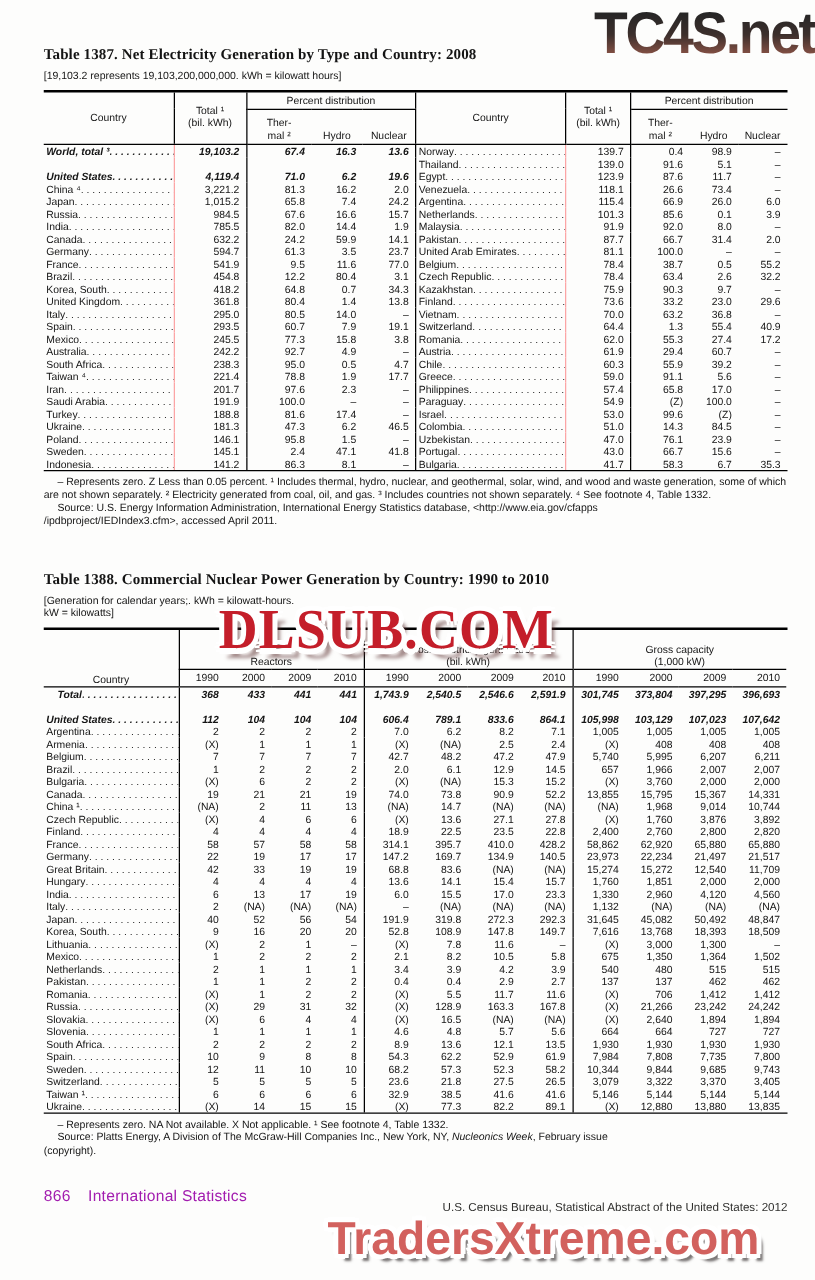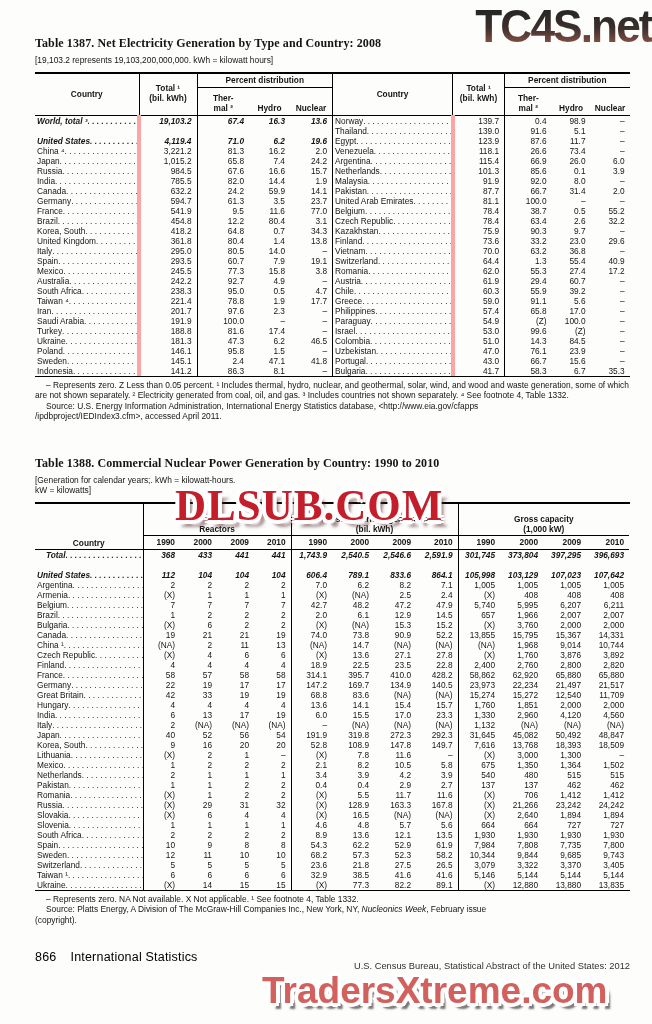--- a/index.html
+++ b/index.html
@@ -7,21 +7,21 @@
         font-family:"Liberation Sans",sans-serif;color:#141414;}
   .content{padding:36px 22px 0 35px;}
 
   
   .t-title{font-family:"Liberation Serif",serif;font-weight:bold;font-size:12px;
            margin:0 0 4px;letter-spacing:.1px;}
   .t-sub{font-size:8.4px;margin:0 0 6px;line-height:10.5px;}
 
   
   table{border-collapse:collapse;table-layout:fixed;font-size:8.3px;color:#141414;}
-  th{font-weight:bold;font-size:8.3px;padding:0;}
+  th{font-weight:normal;font-size:8.3px;padding:0;}
   td{padding:1px 0 0;line-height:9px;height:9px;overflow:hidden;white-space:nowrap;}
   .num{text-align:right;padding-right:5px;}
   .pre{white-space:pre-line;}
   tr.b{font-weight:bold;font-style:italic;}
   tr.gap td{padding-top:11px;}
   tr.ind .cname{padding-left:11px;}
   .cname{display:flex;align-items:baseline;padding-left:2px;}
   .cname .nm{white-space:nowrap;}
   .leader{flex:1;overflow:hidden;white-space:nowrap;color:#222;}
   .leader::before{content:" . . . . . . . . . . . . . . . . . . . . . . . . . . . . . . . . . . . .";}
@@ -30,21 +30,21 @@
   .t87wrap{display:flex;border-top:2px solid #000;border-bottom:1px solid #000;align-items:flex-start;}
   .t87{width:297px;}
   .t87.right{border-left:1px solid #000;}
   .t87 thead tr.r1 th{height:13px;vertical-align:middle;}
   .t87 thead tr.r2 th{height:25px;vertical-align:bottom;padding-bottom:2px;text-align:center;}
   .t87 thead th{border-bottom:1px solid #000;}
   .t87 th.h-country{vertical-align:middle;text-align:center;}
   .t87 th.h-total{vertical-align:bottom;text-align:center;padding-bottom:2px;
                   border-left:1px solid #000;border-right:1px solid #000;}
   .t87 th.h-pd{text-align:center;border-bottom:1px solid #000;}
-  .t87 td:nth-child(2){border-left:4px solid #fca5a5;border-right:1px solid #000;}
+  .t87 td:nth-child(2){border-left:1px solid #fca5a5;border-right:1px solid #000;}
 
   
   .t88wrap{border-top:2px solid #000;border-bottom:1px solid #000;}
   .t88{width:594px;}
   .t88 thead th{border-bottom:1px solid #000;}
   .t88 thead tr.r1 th{height:30px;vertical-align:bottom;padding-bottom:1px;text-align:center;}
   .t88 th.h-country{vertical-align:middle;text-align:center;}
   .t88 thead tr.r2 th{height:13px;vertical-align:middle;text-align:right;padding-right:5px;}
   .t88 th.gb,.t88 td.gb{border-left:1px solid #000;}
 
@@ -53,21 +53,21 @@
   .fn.nofirst{margin-top:0;}
   .src2{text-indent:0;}
   .ital{font-style:italic;}
 
   .sect2{margin-top:34px;}
   .sub2line1{display:flex;justify-content:flex-start;width:594px;}
 
   
   .page-footer{position:absolute;left:35px;right:22px;top:950px;display:flex;
                justify-content:space-between;align-items:flex-start;}
-  .pf-left{font-size:12.5px;color:#000000;letter-spacing:.2px;}
+  .pf-left{font-size:12.5px;color:#a21caf;letter-spacing:.2px;}
   .pf-left .pgnum{margin-right:14px;}
   .pf-right{font-size:9.3px;color:#30302e;margin-top:11px;}
 
   
   .wm-top{position:absolute;top:2px;right:0;font-size:47px;font-weight:800;
           letter-spacing:-2px;line-height:1;z-index:5;font-family:"Liberation Sans",sans-serif;
           color:#4a3732;transform:scaleX(.94);transform-origin:right;}
   @supports ((-webkit-background-clip: text) or (background-clip: text)){
     .wm-top{background:linear-gradient(180deg,#262626 18%,#3c2f2c 55%,#95584a 96%);
             -webkit-background-clip:text;background-clip:text;color:transparent;}

